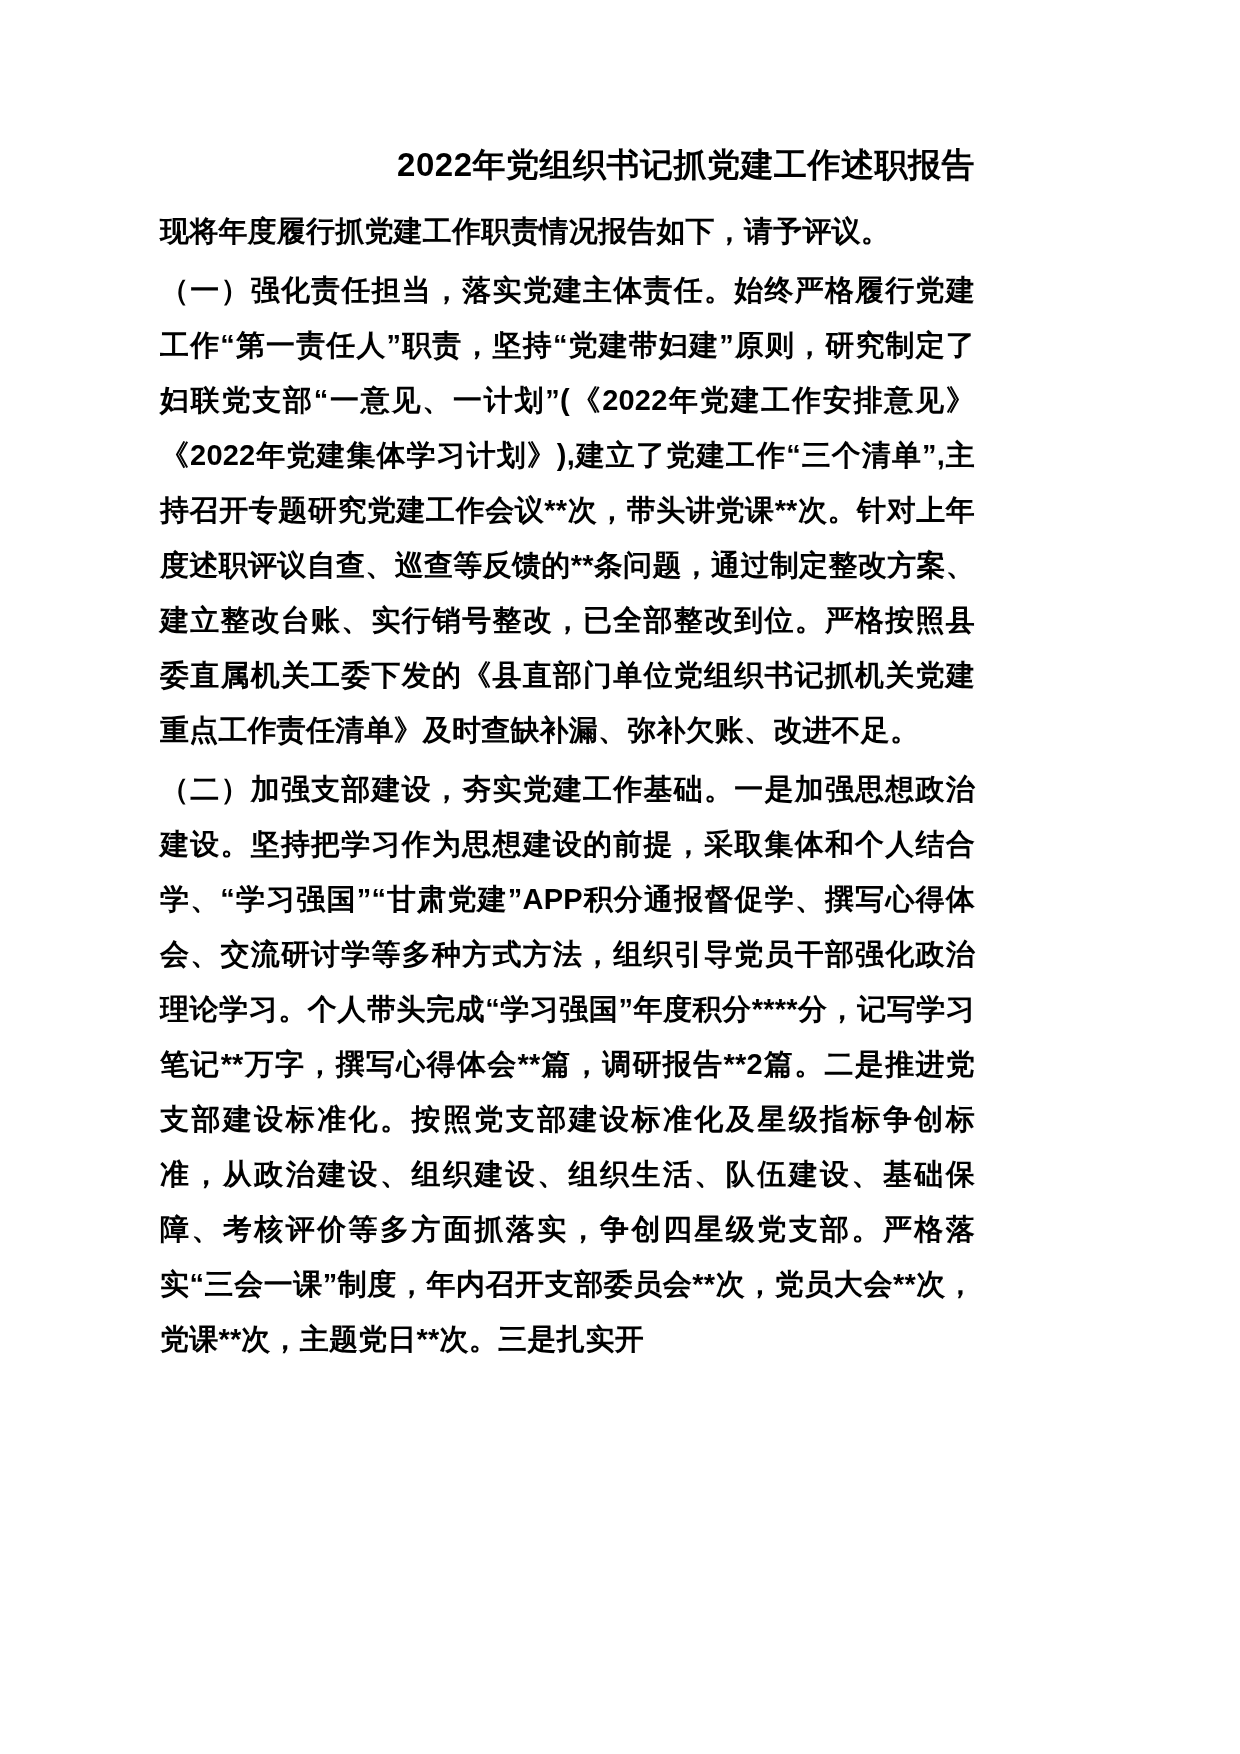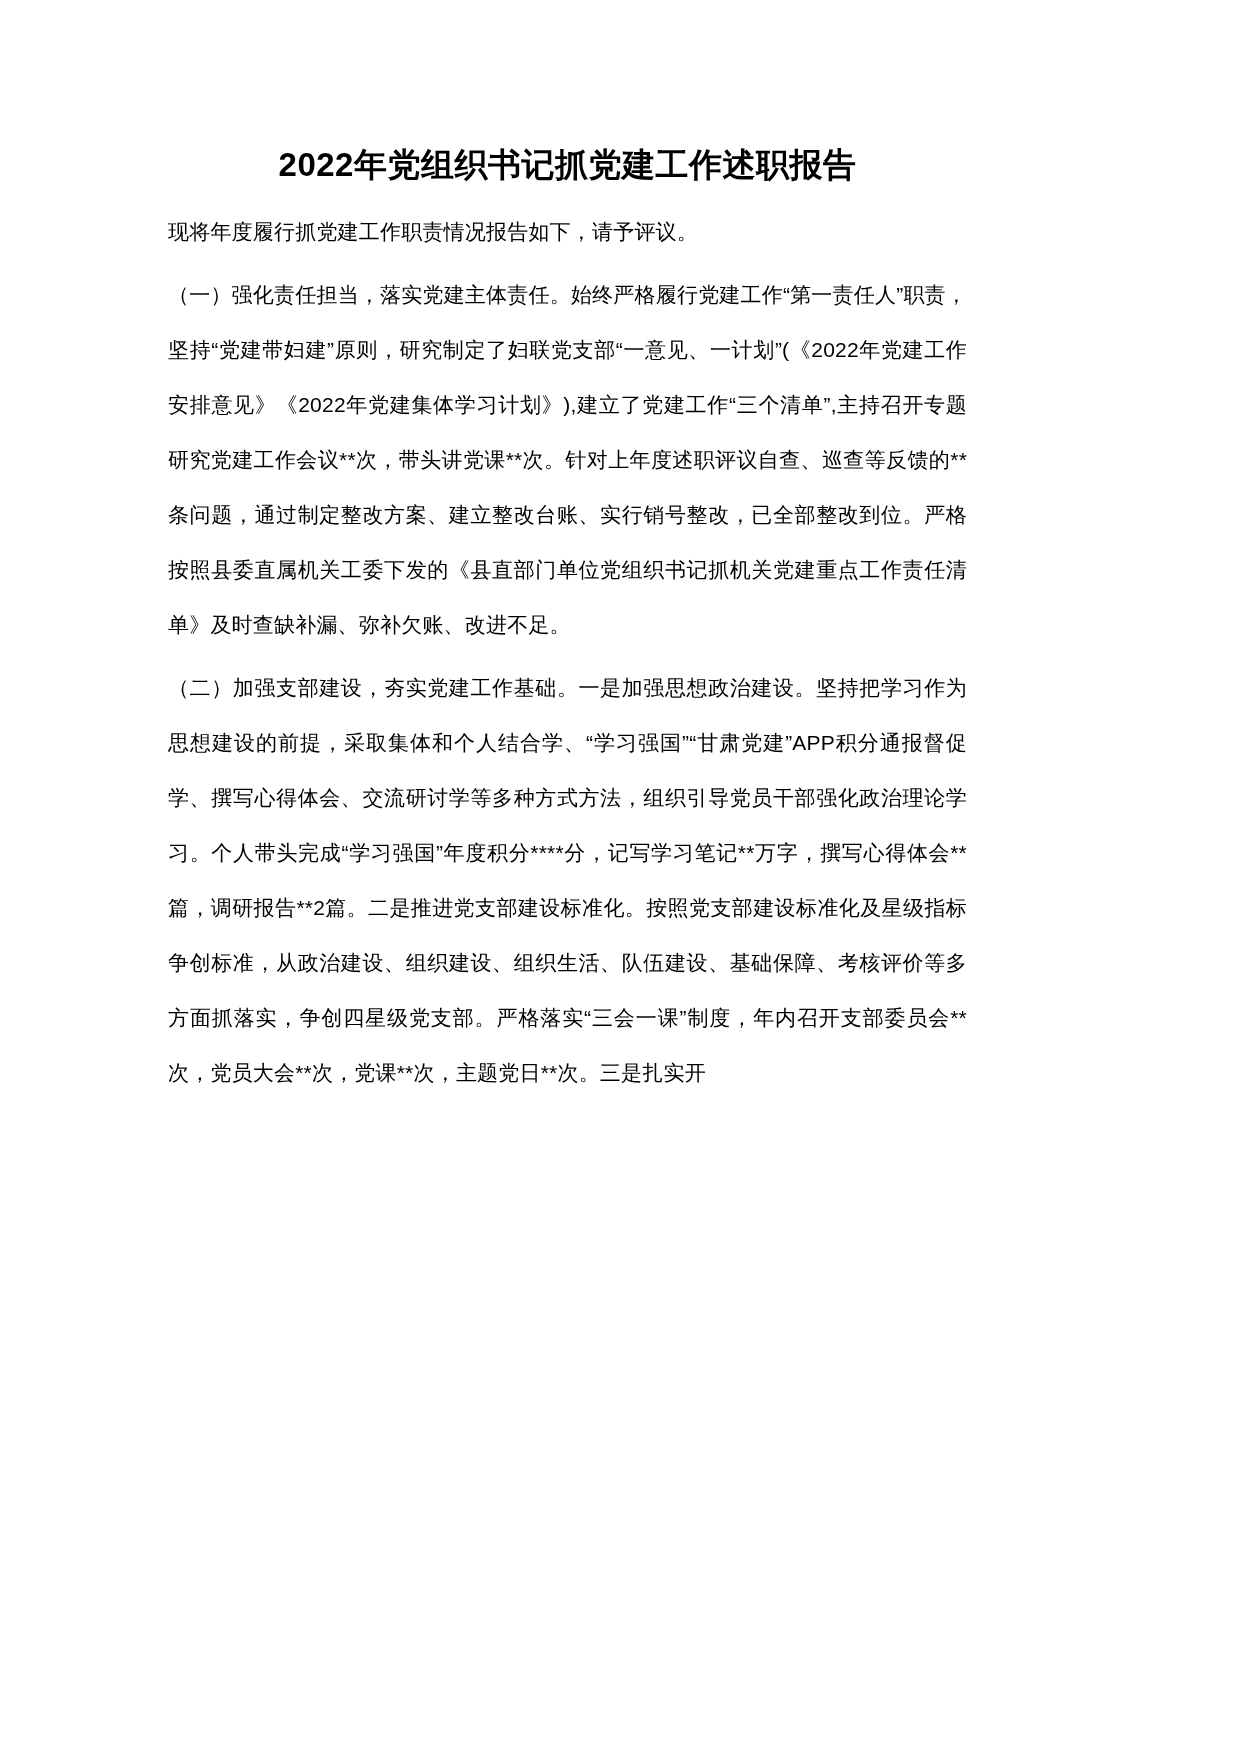--- a/index.html
+++ b/index.html
@@ -18,35 +18,36 @@
     position: relative;
     width: 1240px;
     height: 1754px;
     background: #ffffff;
     box-sizing: border-box;
     padding: 140px 265px 0 160px;
   }
   .doc-title {
     font-size: 33px;
     font-weight: bold;
-    text-align: center;
+    text-align: right;
     letter-spacing: 0.5px;
     line-height: 1.5;
     margin: 0 0 10px 0;
     white-space: nowrap;
   }
   .para {
-    font-size: 21px;
+    font-size: 29px;
     line-height: 55px;
     text-align: justify;
     text-justify: inter-ideograph;
-    margin: 8px;
+    margin: 0;
     padding: 0;
     letter-spacing: 0.2px;
     text-indent: 0;
+    font-weight: bold;
   }
   .para + .para {
     margin-top: 0px;
   }
   .para.lead {
     margin-top: 14px;
   }
   .para.heading {
     margin-top: 4px;
   }

